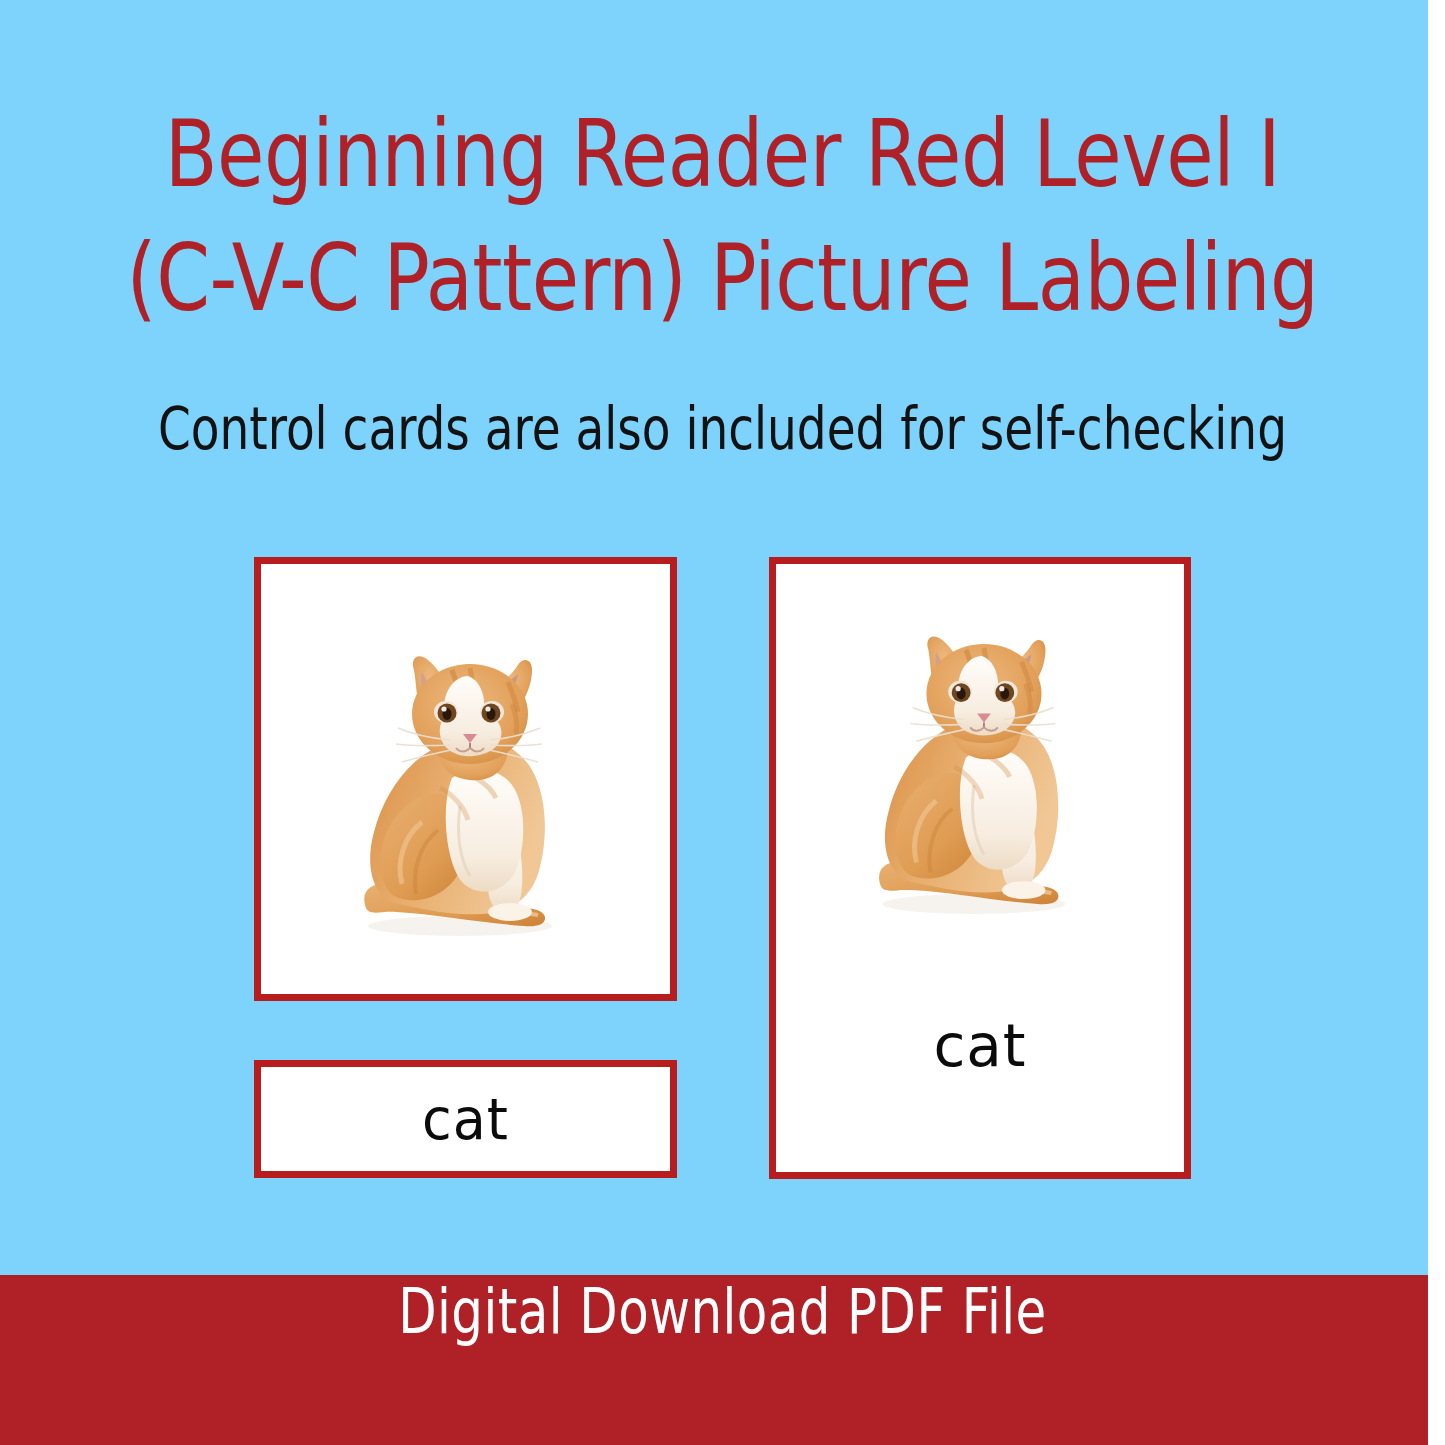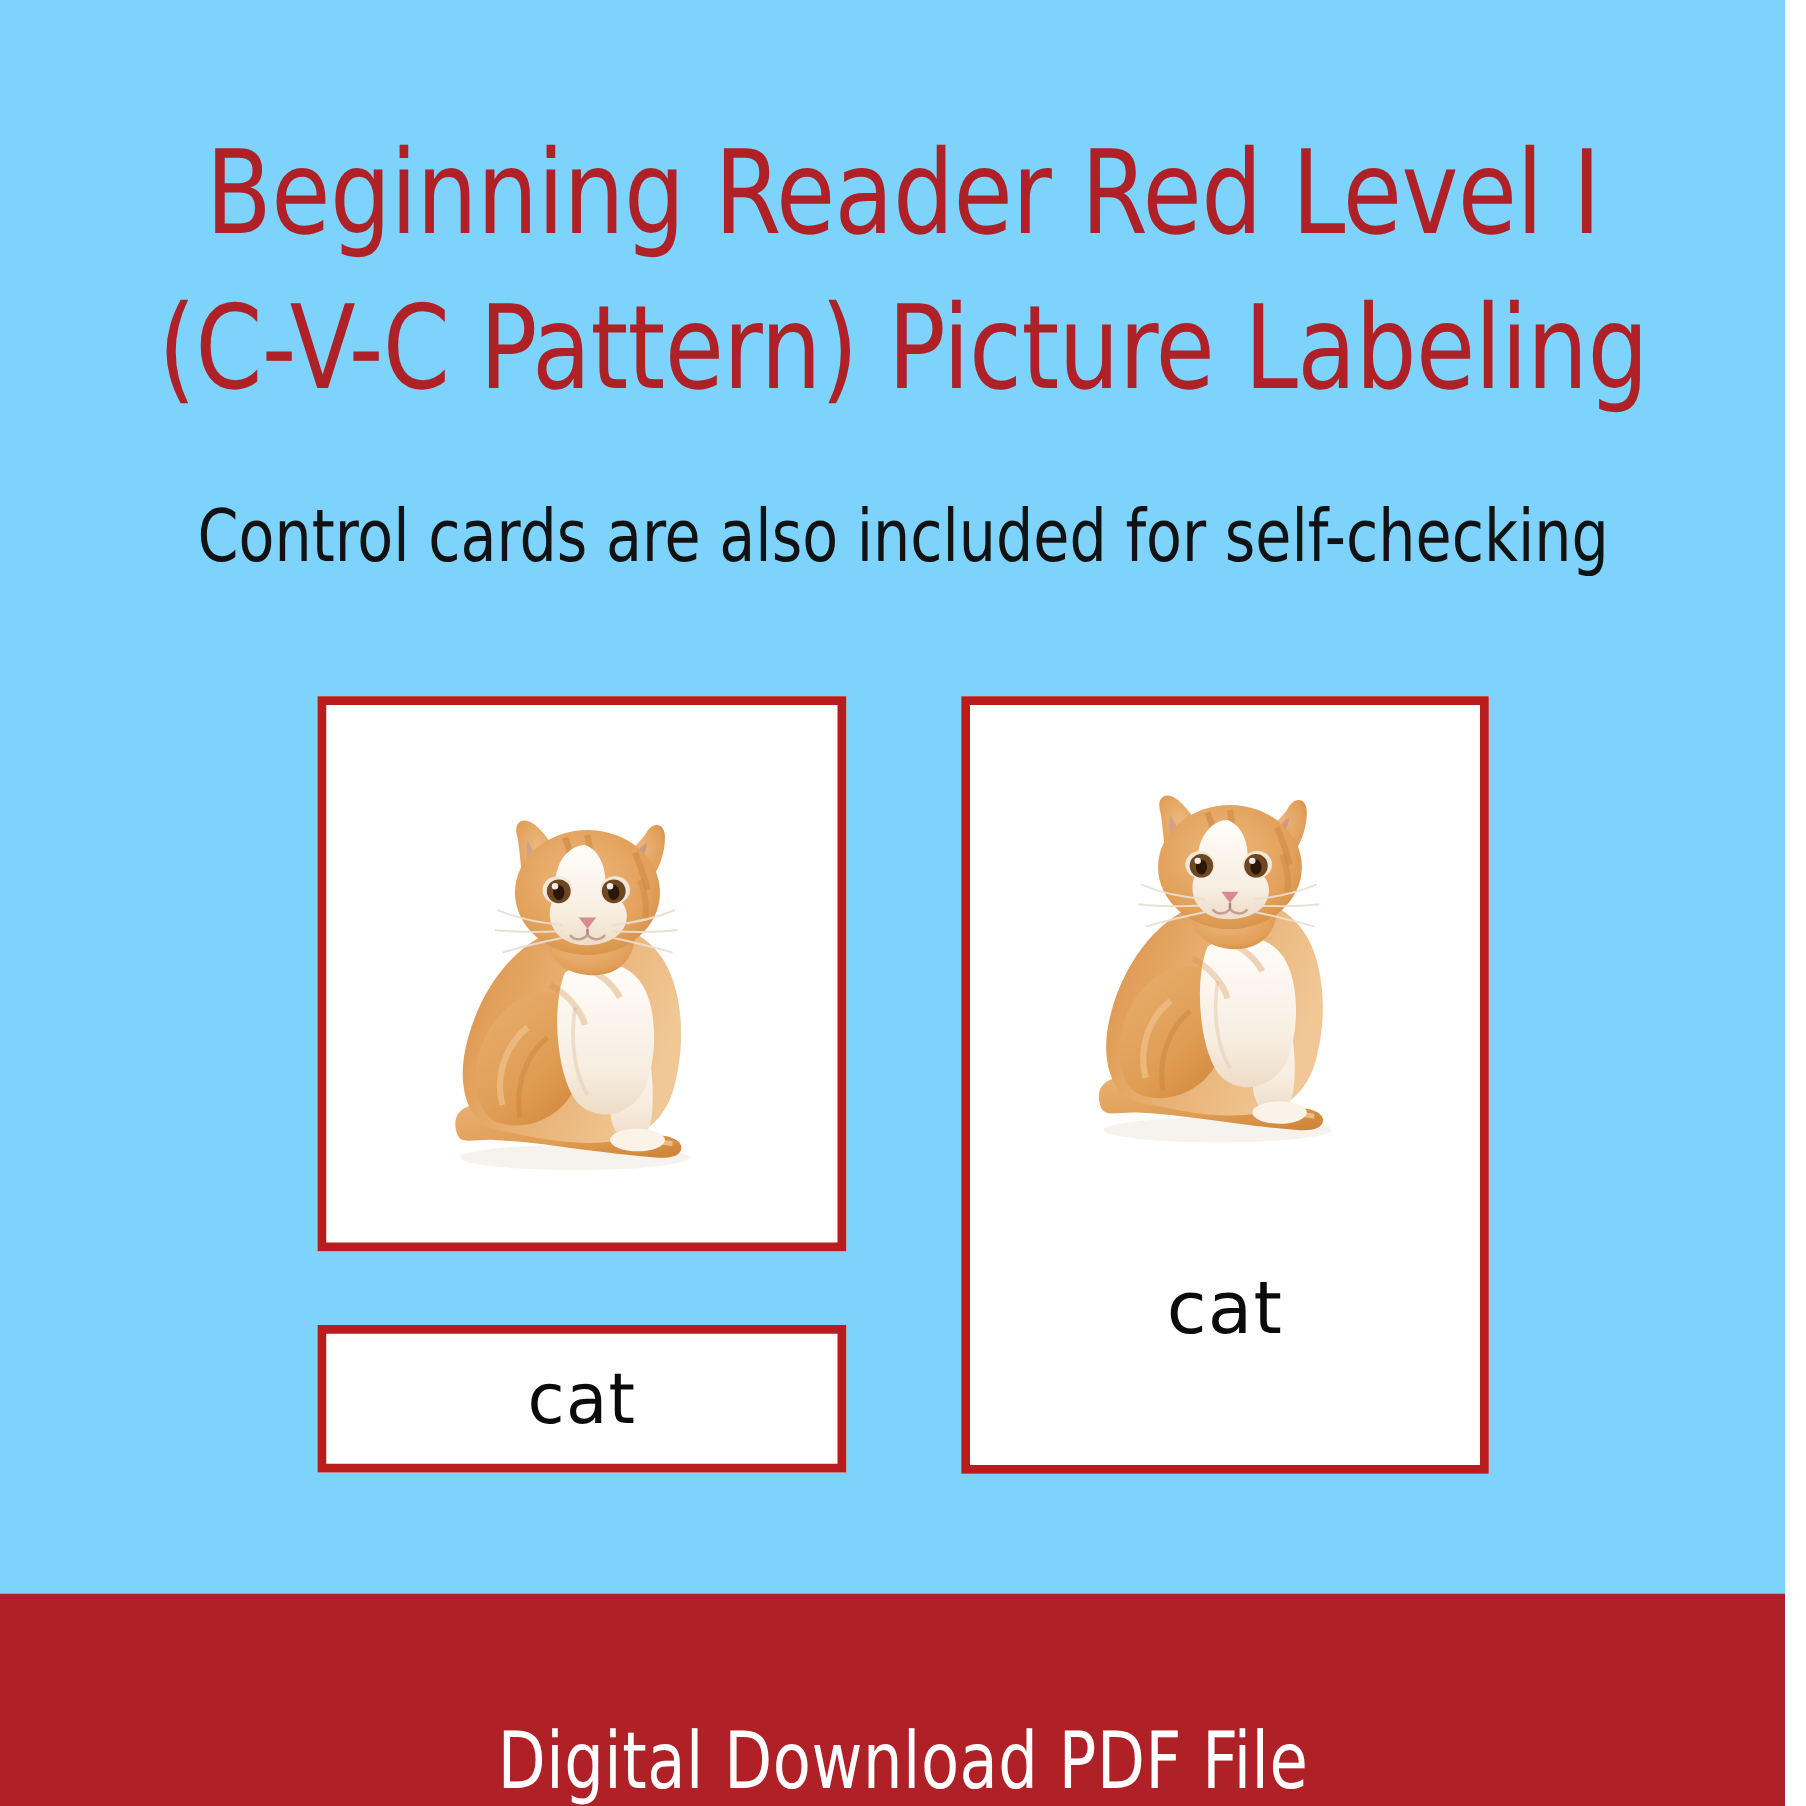--- a/index.html
+++ b/index.html
@@ -130,21 +130,21 @@
 
   
   .banner {
     position: absolute;
     left: 0;
     top: 1275px;
     width: 1445px;
     height: 170px;
     background: #AF2126;
     display: flex;
-    align-items: flex-end;
+    align-items: flex-start;
     justify-content: center;
   }
   .banner-text {
     color: #ffffff;
     font-family: "DejaVu Sans Condensed", "Liberation Sans Narrow", "Liberation Sans", sans-serif;
     font-size: 63px;
     font-weight: 400;
     letter-spacing: 0.5px;
     transform: scaleX(0.88);
     white-space: nowrap;

